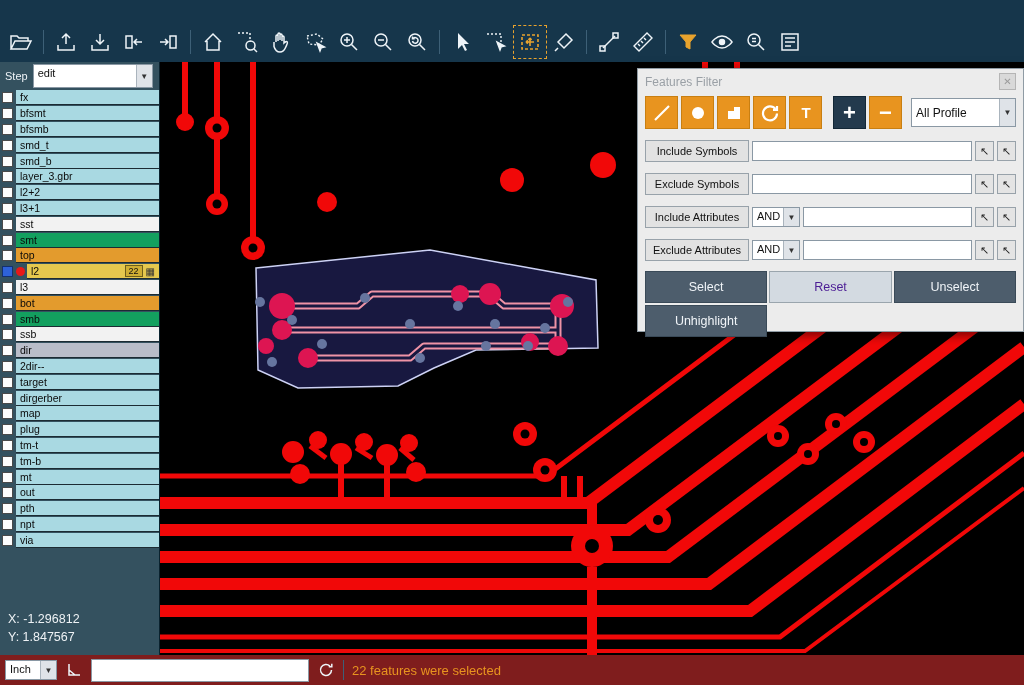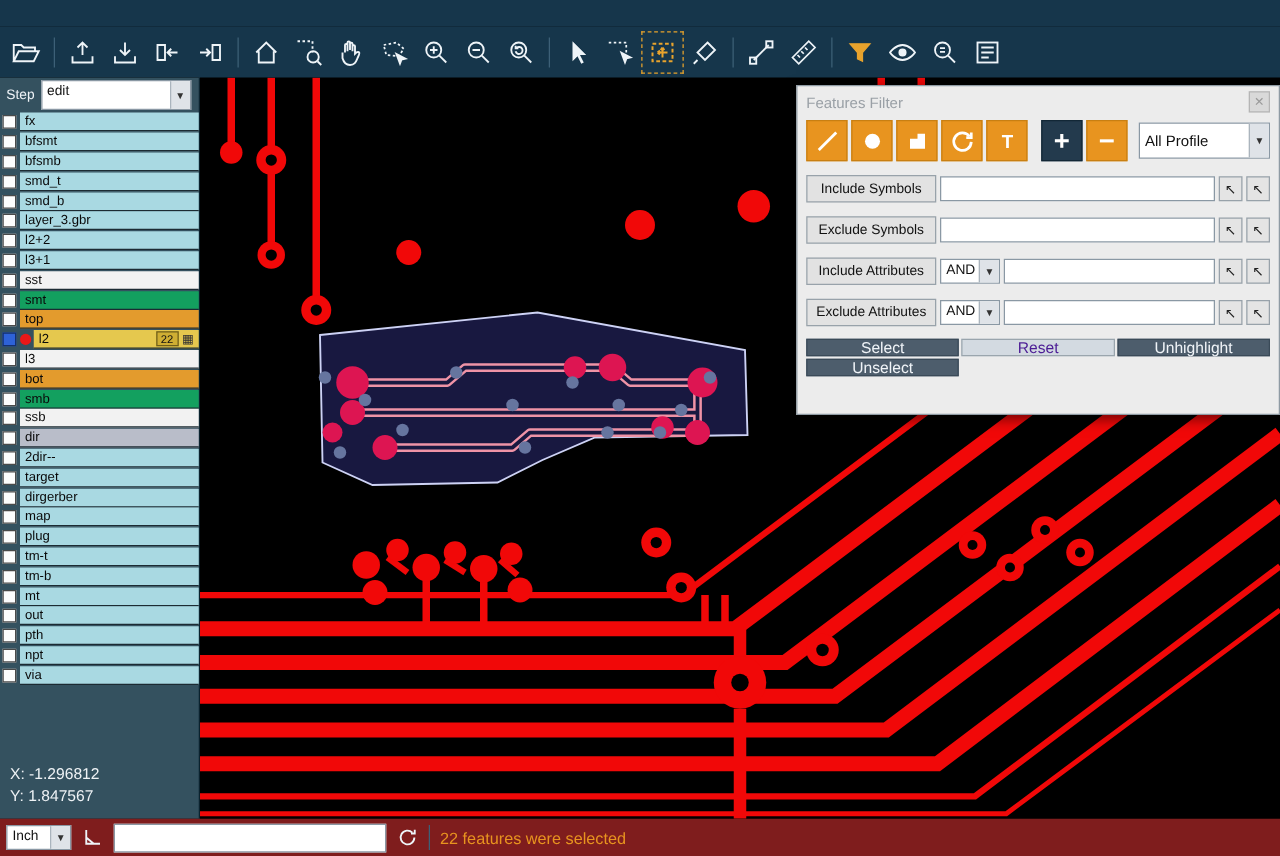--- a/index.html
+++ b/index.html
@@ -65,21 +65,21 @@
   .frow{display:flex;align-items:center;gap:3px;margin-top:11px;}
   .frow .flabel{width:104px;height:22px;background:#e2e2e2;border:1px solid #98a2aa;
                 font-size:11px;color:#111;display:flex;align-items:center;justify-content:center;
                 padding:0;flex:0 0 auto;}
   .frow .and{width:48px;height:20px;flex:0 0 auto;}
   .frow .finput{flex:1;height:20px;border:1px solid #8a98a4;background:#fff;font-size:11px;
                 padding:0 4px;box-sizing:border-box;font-family:"Liberation Sans",sans-serif;}
   .frow .abtn{width:19px;height:20px;background:#e4e4e4;border:1px solid #98a2aa;font-size:11px;
               color:#222;display:flex;align-items:center;justify-content:center;padding:0;flex:0 0 auto;}
   #dlg-buttons{display:grid;grid-template-columns:1fr 1fr 1fr;gap:2px;margin-top:10px;}
-  .bigbtn{height:14px;font-size:12.5px;border:1px solid #3a4a58;background:#4d5d6c;color:#f0f4f8;
+  .bigbtn{height:32px;font-size:12.5px;border:1px solid #3a4a58;background:#4d5d6c;color:#f0f4f8;
           display:flex;align-items:center;justify-content:center;padding:0;}
   .bigbtn.light{background:#d3dae1;border-color:#9aa5ad;color:#4c1d95;text-align:center;}
   
   #statusbar{position:absolute;left:0;top:655px;width:1024px;height:30px;background:#7f1d1d;
              display:flex;align-items:center;gap:8px;padding:0 5px;box-sizing:border-box;z-index:6;}
   #unit-select{width:52px;height:20px;}
   #cmd-input{width:212px;height:19px;border:1px solid #8a98a4;background:#fff;font-size:11px;
              font-family:"Liberation Sans",sans-serif;}
   .ssep{width:1px;height:20px;background:#3d6077;}
   #status-msg{color:#e8941f;font-size:13px;}
@@ -670,22 +670,22 @@
       <span class="chev">▼</span>
     </div>
     <input class="finput" value="" style="">
     <button class="abtn">↖</button>
     <button class="abtn">↖</button>
   </div>
 
   <div id="dlg-buttons">
     <button class="bigbtn">Select</button>
     <button class="bigbtn light">Reset</button>
+    <button class="bigbtn">Unselect</button>
     <button class="bigbtn">Unhighlight</button>
-    <button class="bigbtn">Unselect</button>
   </div>
 </div>
 
 <div id="statusbar">
   <div class="fselect" id="unit-select">
     <span class="val">Inch</span>
     <span class="chev">▼</span>
   </div>
   <svg width="18" height="18" viewBox="0 0 18 18" fill="none" stroke="#eef4f8" stroke-width="1.5">
       <path d="M4 3v11h11M4 9l6 5"></path>

